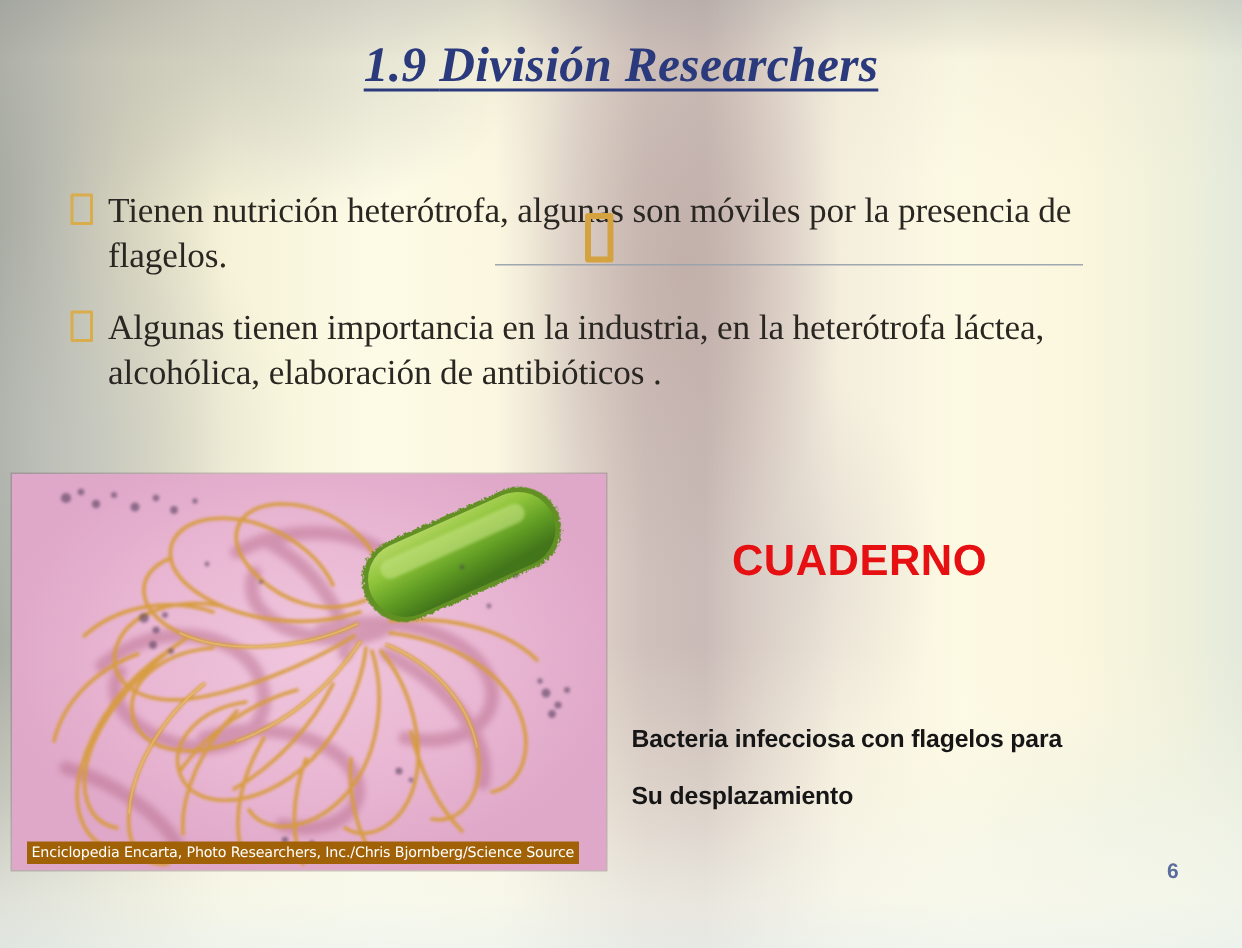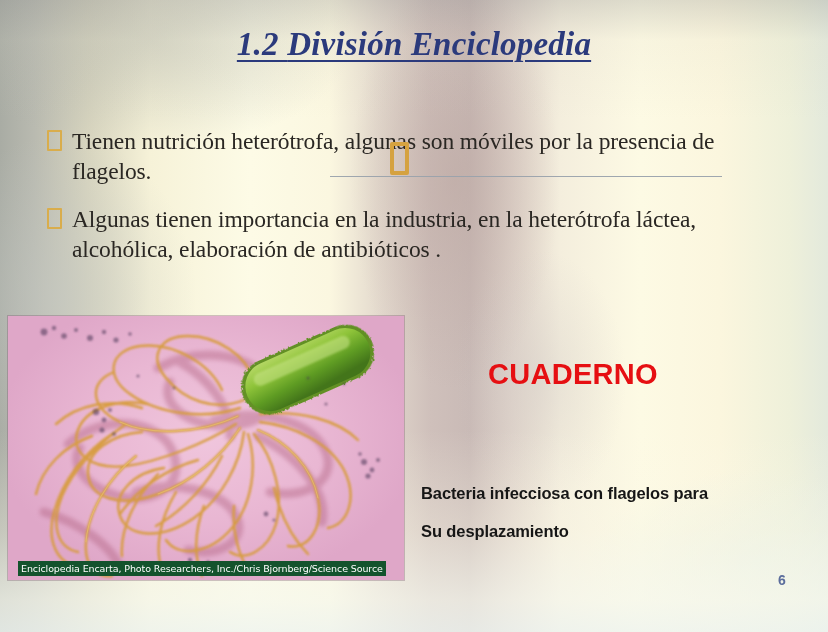--- a/index.html
+++ b/index.html
@@ -180,21 +180,21 @@
       #e4add0;
   }
   #photo svg {
     position: absolute;
     inset: 0;
   }
   #photo-caption {
     position: absolute;
     left: 10px;
     bottom: 4px;
-    background: #14532d;
+    background: #a16207;
     color: #fff;
     font-family: "DejaVu Sans", sans-serif;
     font-size: 9.5px;
     line-height: 13px;
     padding: 1px 3px;
     white-space: nowrap;
     letter-spacing: -0.1px;
   }
 
   
@@ -243,21 +243,21 @@
 
   <div class="bg-layer bg-base"></div>
   <div class="bg-layer bg-blob-e"></div>
   <div class="bg-layer bg-blob-a"></div>
   <div class="bg-layer bg-blob-b"></div>
   <div class="bg-layer bg-blob-c"></div>
   <div class="bg-layer bg-blob-d"></div>
   <div class="bg-layer bg-vert"></div>
 
   <div id="title">
-    <span class="tl-underline">1.2 </span><span class="tl-underline">División Enciclopedia</span>
+    <span class="tl-underline">1.9 </span><span class="tl-underline">División Researchers</span>
   </div>
 
   <div id="bullets">
 
     <div class="bullet-row">
       <div class="bullet-mark"><span class="tofu"></span></div>
       <div class="bullet-text">Tienen nutrición heterótrofa, algunas son móviles por la presencia de flagelos.</div>
     </div>
 
     <div class="bullet-row">

